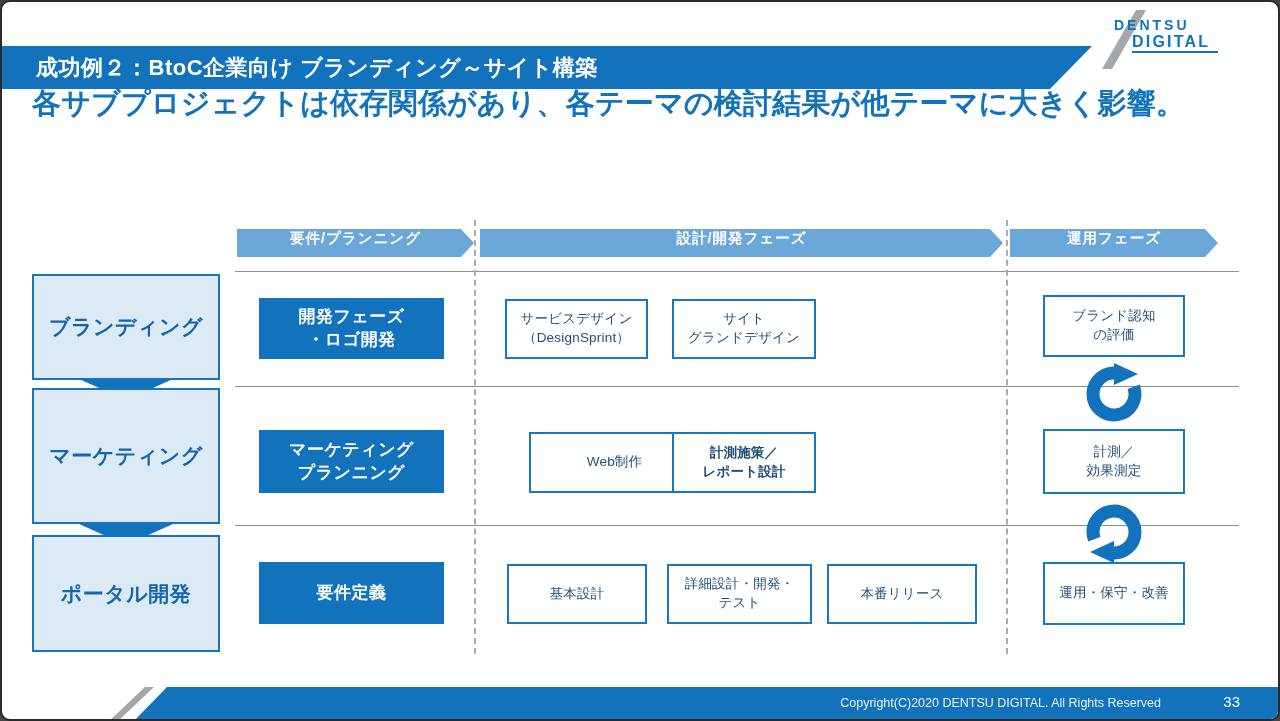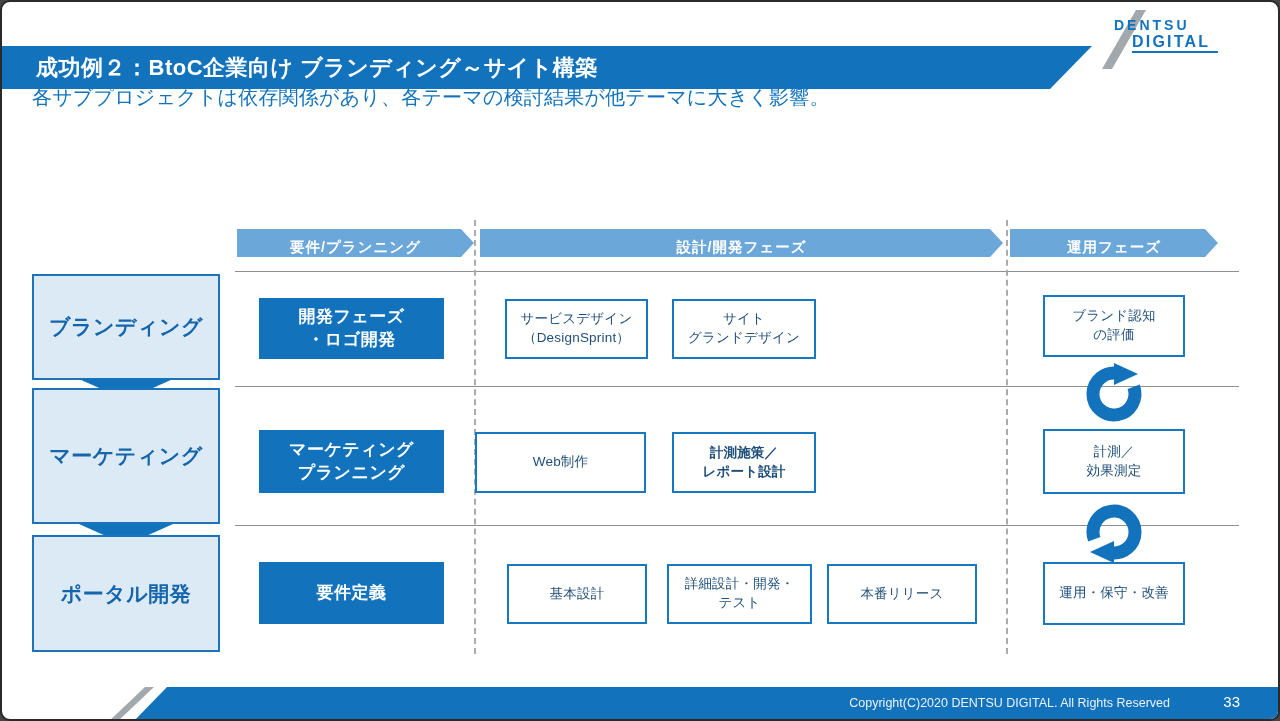--- a/index.html
+++ b/index.html
@@ -19,27 +19,27 @@
   .titlebar-stripe{
     position:absolute;left:1090px;top:8px;width:64px;height:59px;background:#A3A8AD;
     clip-path:polygon(44px 0,54px 0,20px 100%,10px 100%);
   }
   .logo{position:absolute;left:1112px;top:16px;width:150px;color:#1273BC;line-height:1;}
   .logo-top{font-size:14px;font-weight:bold;letter-spacing:3px;}
   .logo-bottom{font-size:16px;font-weight:bold;letter-spacing:2.2px;margin:2px 0 0 18px;border-bottom:2px solid #1273BC;display:inline-block;padding-right:8px;padding-bottom:1px;}
   
   .headline{
     position:absolute;left:30px;top:82px;width:1230px;
-    color:#1273BC;font-size:20px;font-weight:normal;white-space:nowrap;letter-spacing:0.2px;
+    color:#1273BC;font-size:29px;font-weight:bold;white-space:nowrap;letter-spacing:0.2px;
   }
   
   .phase{
     position:absolute;top:227px;height:28px;background:#6BA7D8;
     clip-path:polygon(0 0,calc(100% - 13px) 0,100% 50%,calc(100% - 13px) 100%,0 100%);
-    display:flex;align-items:flex-end;justify-content:center;
+    display:flex;align-items:flex-start;justify-content:center;
   }
   .phase span{color:#fff;font-size:14.5px;font-weight:bold;letter-spacing:1px;}
   
   .hline{position:absolute;left:233px;width:1004px;height:0;border-top:1px solid #8f8f8f;}
   .vdash{position:absolute;top:218px;height:434px;width:0;border-left:2px dashed #ABABAB;}
   
   .theme-box{
     position:absolute;left:30px;width:188px;background:#DCEAF6;border:2px solid #1B73BB;
     box-sizing:border-box;display:flex;align-items:center;justify-content:center;
   }
@@ -65,21 +65,21 @@
   .cycle{position:absolute;width:64px;height:64px;}
   
   .footerbar{
     position:absolute;left:0;top:685px;width:1280px;height:36px;background:#1273BC;
     clip-path:polygon(165px 0,100% 0,100% 100%,130px 100%);
   }
   .footer-stripe{
     position:absolute;left:0;top:685px;width:170px;height:36px;background:#A3A8AD;
     clip-path:polygon(143px 0,152px 0,114px 100%,105px 100%);
   }
-  .copyright{position:absolute;top:694px;right:108px;color:#EAF2FA;font-size:12.5px;}
+  .copyright{position:absolute;top:694px;right:117px;color:#EAF2FA;font-size:12.5px;}
   .pagenum{position:absolute;top:691px;right:38px;color:#ffffff;font-size:15px;}
 </style>
 </head>
 <body>
 
 <div class="page">
 
   <div class="titlebar">
     <span class="title-text">成功例２：BtoC企業向け ブランディング～サイト構築</span>
   </div>
@@ -133,21 +133,21 @@
 
   <div class="task-box" style="left:503px;top:297px;width:143px;height:60px;">
     <span>サービスデザイン</span>
     <span>（DesignSprint）</span>
   </div>
   <div class="task-box" style="left:670px;top:297px;width:144px;height:60px;">
     <span>サイト</span>
     <span>グランドデザイン</span>
   </div>
 
-  <div class="task-box" style="left:473px;top:430px;width:171px;height:61px;justify-content:center;">
+  <div class="task-box" style="left:527px;top:430px;width:171px;height:61px;justify-content:center;">
     <span>Web制作</span>
   </div>
   <div class="task-box" style="left:670px;top:430px;width:144px;height:61px;font-weight:bold;">
     <span>計測施策／</span>
     <span>レポート設計</span>
   </div>
 
   <div class="task-box" style="left:505px;top:562px;width:140px;height:60px;">
     <span>基本設計</span>
   </div>

